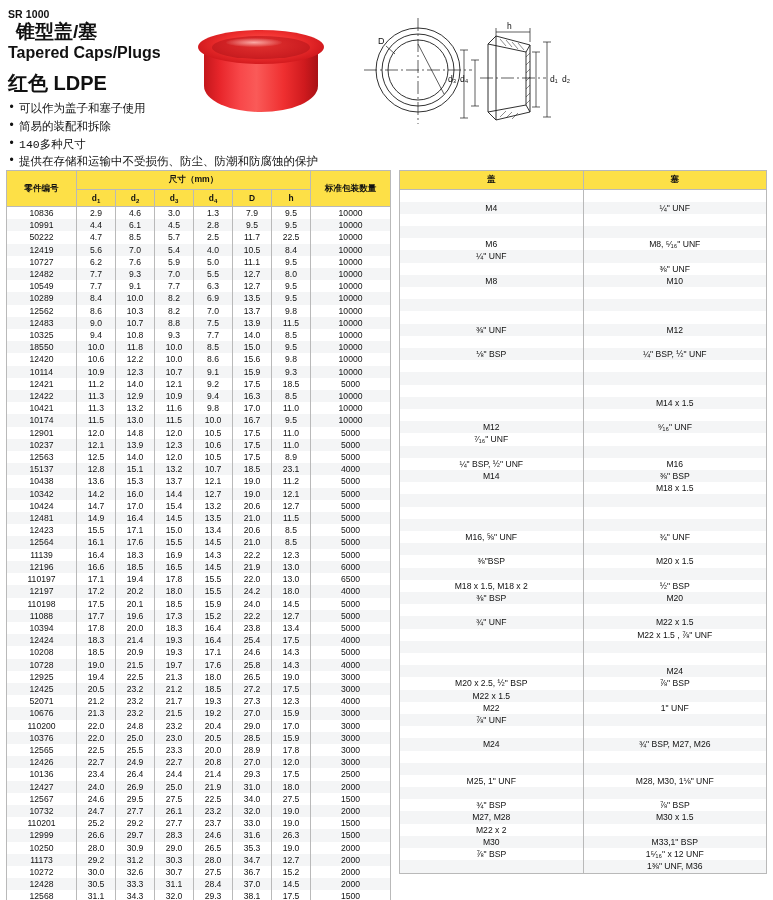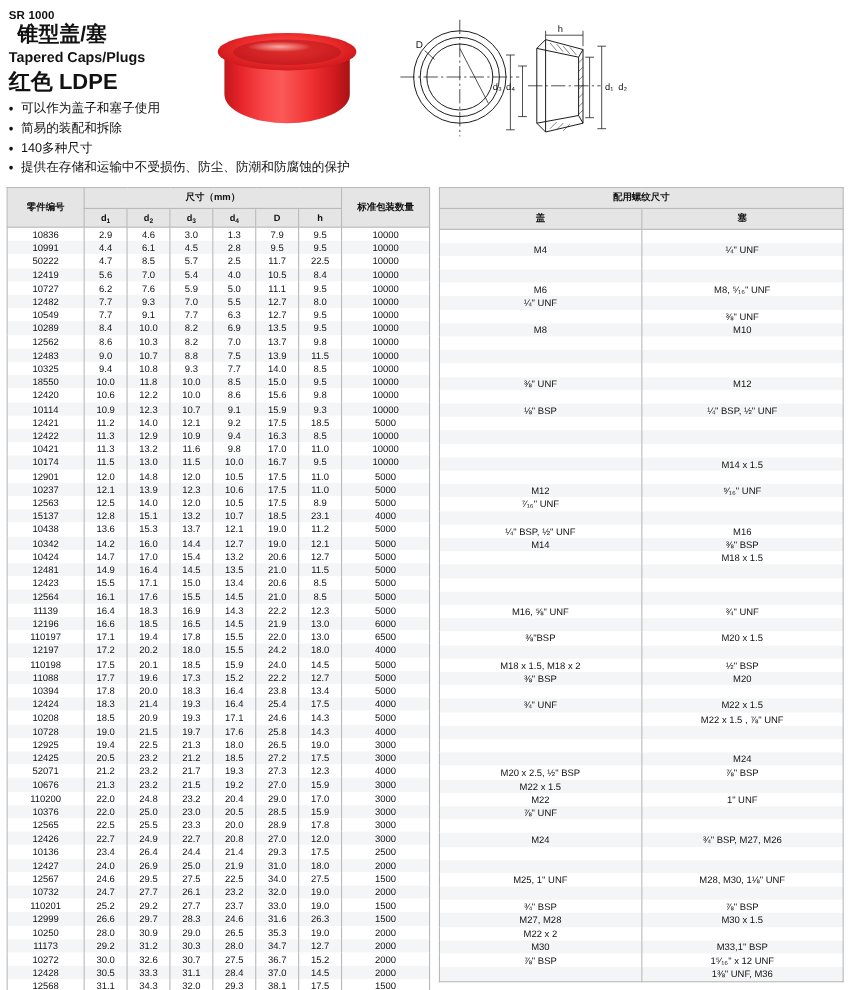--- a/index.html
+++ b/index.html
@@ -10,23 +10,23 @@
     font-family: "Liberation Sans", sans-serif;
     color: #111;
     overflow: hidden;
   }
   .page { position: relative; width: 614px; height: 900px; border-radius: 26px; }
 
   
   .header { position: relative; height: 170px; padding: 8px 0 0 8px; }
   .sku { font-size: 10.5px; font-weight: bold; letter-spacing: .1px; margin-bottom: 1px; }
   .title-cn { font-size: 19px; font-weight: bold; line-height: 1.1; margin: 2px 8px 1px; }
-  .title-en { font-size: 13px; font-weight: bold; margin-bottom: 2px; }
+  .title-en { font-size: 16px; font-weight: bold; margin-bottom: 8px; }
   .material { font-size: 20px; font-weight: bold; margin: 1px 0 3px; }
-  .bullets { list-style: none; margin: 0; padding: 0; }
+  .bullets { list-style: none; margin: 0; padding: 0; font-family: Liberation Mono, monospace; }
   .bullets li {
     font-size: 11.5px; line-height: 1.55; position: relative; padding-left: 11px;
   }
   .bullets li::before {
     content: "\2022"; position: absolute; left: 0; top: -1px; font-size: 12px;
   }
 
   
   .photo { position: absolute; left: 196px; top: 16px; width: 130px; height: 108px; }
   .cap-body {
@@ -52,21 +52,21 @@
 
   
   .drawing { position: absolute; left: 360px; top: 12px; width: 290px; height: 115px; }
 
   
   .tables { position: absolute; top: 170px; left: 0; width: 773px; display: flex; gap: 8px; padding: 0 6px; }
   .tbl-left  { width: 385px; }
   .tbl-right { width: 374px; }
   table { border-collapse: collapse; width: 100%; table-layout: fixed; }
   th, td { border: 1px solid #b9b9b9; text-align: center; font-size: 8.6px; color: #111; }
-  thead th { background: #e5e5e5; font-weight: bold; padding: 3px 0; }
+  thead th { background: #fde047; font-weight: bold; padding: 3px 0; }
   .hdr-tall { font-size: 8.4px; }
   tbody tr { height: 12.2px; }
   tbody tr:nth-child(odd)  td { background: #ffffff; }
   tbody tr:nth-child(even) td { background: #f4f5f6; }
   tbody td { padding: 0; height: 12.2px; line-height: 12.2px; border-top: none; border-bottom: none; }
   tbody tr:last-child td { border-bottom: 1px solid #b9b9b9; }
   .c-part { width: 70px; }
   .c-dim  { width: 39px; }
   .c-pack { width: 80px; }
   .c-half { width: 50%; }
@@ -771,23 +771,20 @@
     </div>
 
     <div class="tbl-right">
       <table>
         <colgroup>
             <col class="c-half">
             <col class="c-half">
           </colgroup>
         <thead>
           <tr>
-              <th colspan="2">配用螺纹尺寸</th>
-            </tr>
-          <tr>
             <th>盖</th>
             <th>塞</th>
           </tr>
         </thead>
         <tbody id="thread-body">
             <tr>
               <td></td>
               <td></td>
             </tr>
             <tr>

